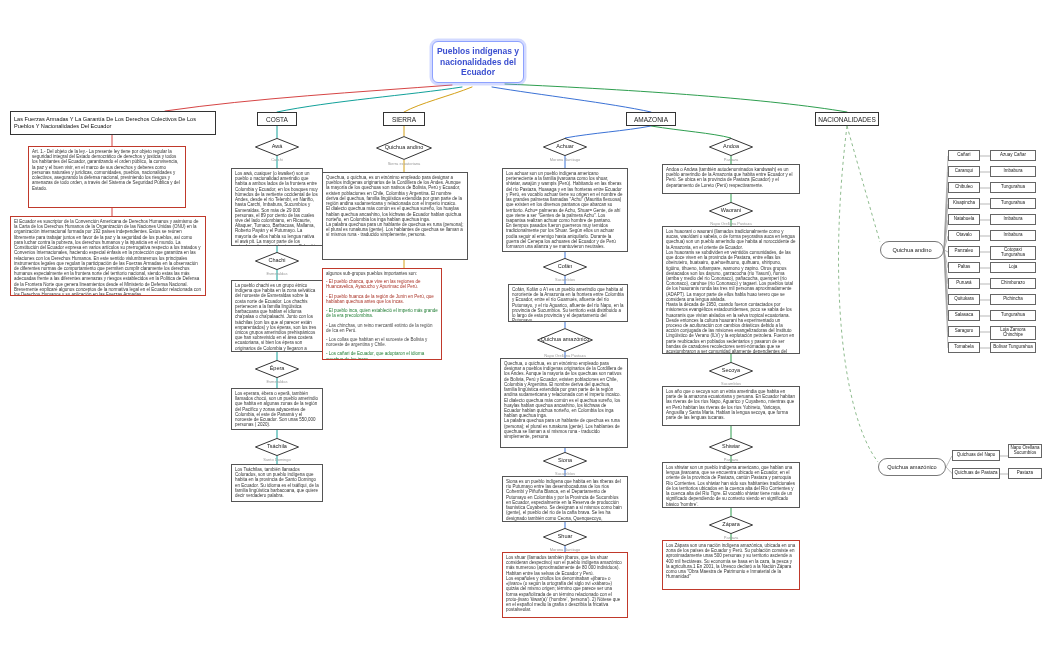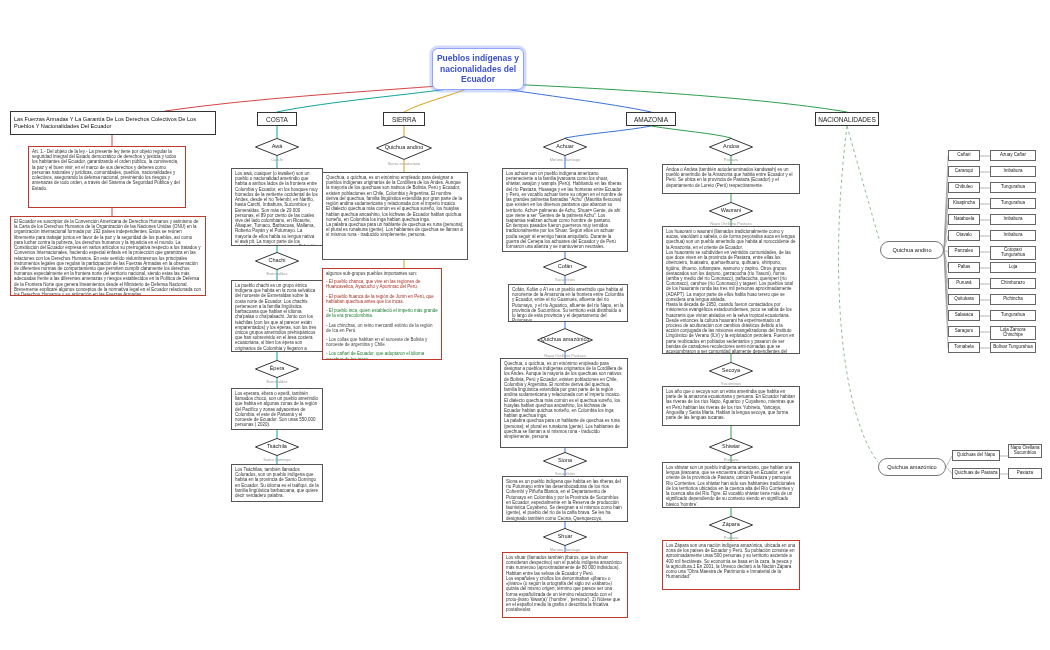--- a/index.html
+++ b/index.html
@@ -74,21 +74,21 @@
       <path d="M847,126 C828,280 842,415 878,462"></path>
     </g>
 
     <g fill="none" stroke="#999999" stroke-width="0.7">
       <path d="M944,250 L948,156 M944,250 L948,172 M944,250 L948,188 M944,250 L948,204 M944,250 L948,220 M944,250 L948,236 M944,250 L948,252 M944,250 L948,268 M944,250 L948,284 M944,250 L948,300 M944,250 L948,316 M944,250 L948,332 M944,250 L948,348"></path>
       <path d="M980,156 L990,156 M980,172 L990,172 M980,188 L990,188 M980,204 L990,204 M980,220 L990,220 M980,236 L990,236 M980,252 L990,252 M980,268 L990,268 M980,284 L990,284 M980,300 L990,300 M980,316 L990,316 M980,332 L990,332 M980,348 L990,348"></path>
       <path d="M946,467 C950,460 951,457 952,456 M946,467 C950,471 951,473 952,473 M1000,456 L1008,456 M1000,474 L1008,474"></path>
     </g>
   </svg>
 
-  <div class="node root" style="left:432px;top:48px;width:92px;height:42px">Pueblos indígenas y nacionalidades del Ecuador</div>
+  <div class="node root" style="left:432px;top:41px;width:92px;height:42px">Pueblos indígenas y nacionalidades del Ecuador</div>
 
   <div class="node title-node" style="left:10px;top:111px;width:206px;height:24px">Las Fuerzas Armadas Y La Garantía De Los Derechos Colectivos De Los Pueblos Y Nacionalidades Del Ecuador</div>
   <div class="node topic" style="left:257px;top:112px;width:40px;height:14px">COSTA</div>
   <div class="node topic" style="left:383px;top:112px;width:42px;height:14px">SIERRA</div>
   <div class="node topic" style="left:626px;top:112px;width:50px;height:14px">AMAZONIA</div>
   <div class="node topic" style="left:815px;top:112px;width:64px;height:14px">NACIONALIDADES</div>
 
   <div class="node note red" style="left:28px;top:146px;width:158px;height:62px">
     <p>Art. 1.- Del objeto de la ley.- La presente ley tiene por objeto regular la seguridad integral del Estado democrático de derechos y justicia y todos los habitantes del Ecuador, garantizando el orden público, la convivencia, la paz y el buen vivir, en el marco de sus derechos y deberes como personas naturales y jurídicas, comunidades, pueblos, nacionalidades y colectivos, asegurando la defensa nacional, previniendo los riesgos y amenazas de todo orden, a través del Sistema de Seguridad Pública y del Estado.</p>
   </div>

